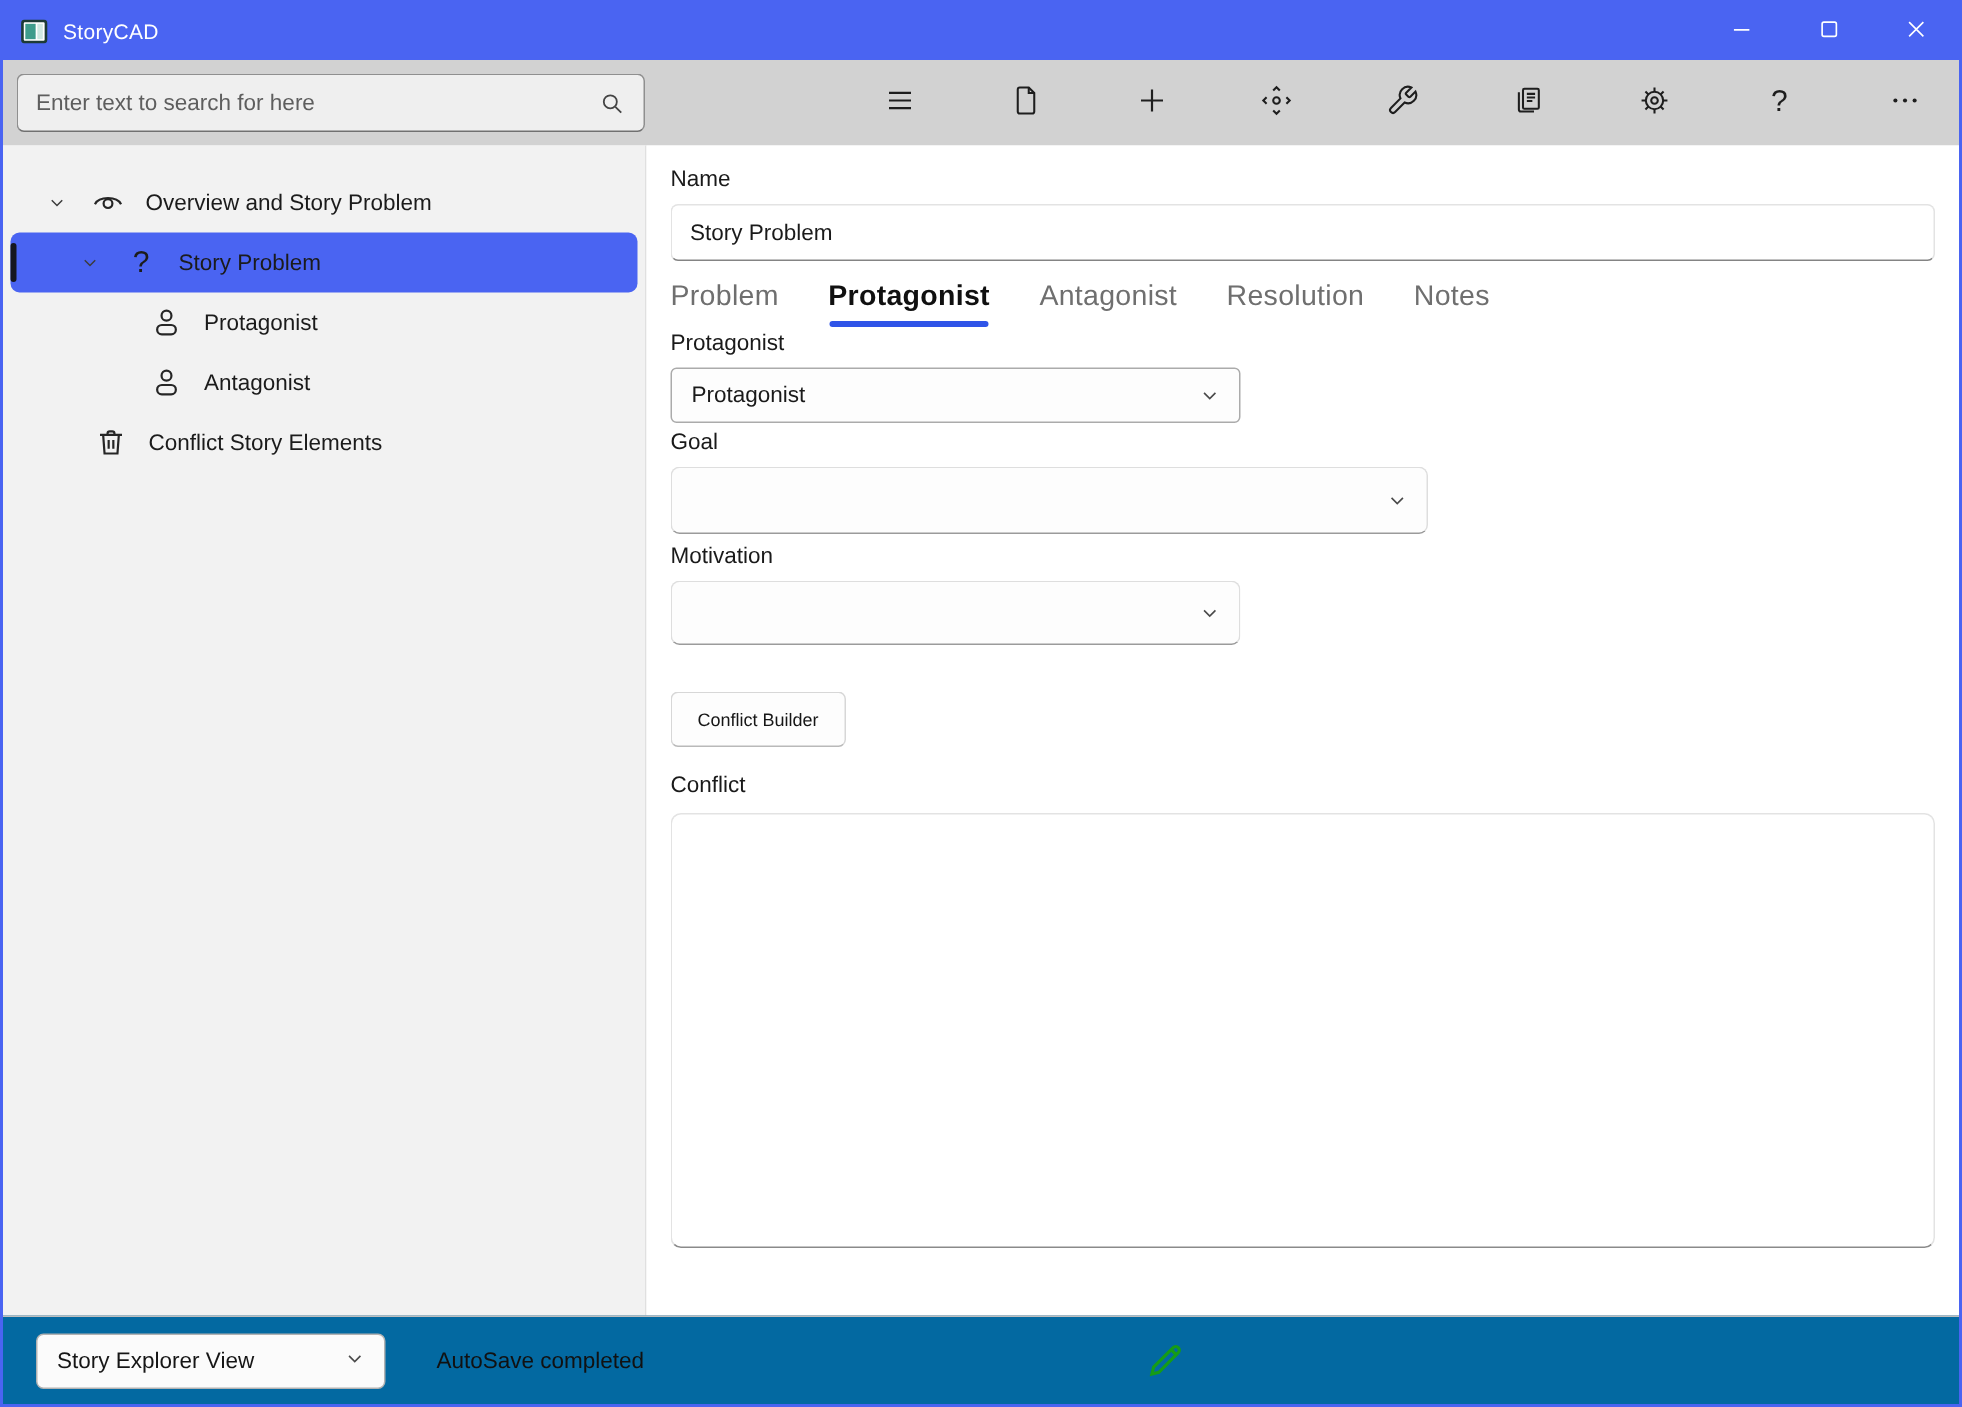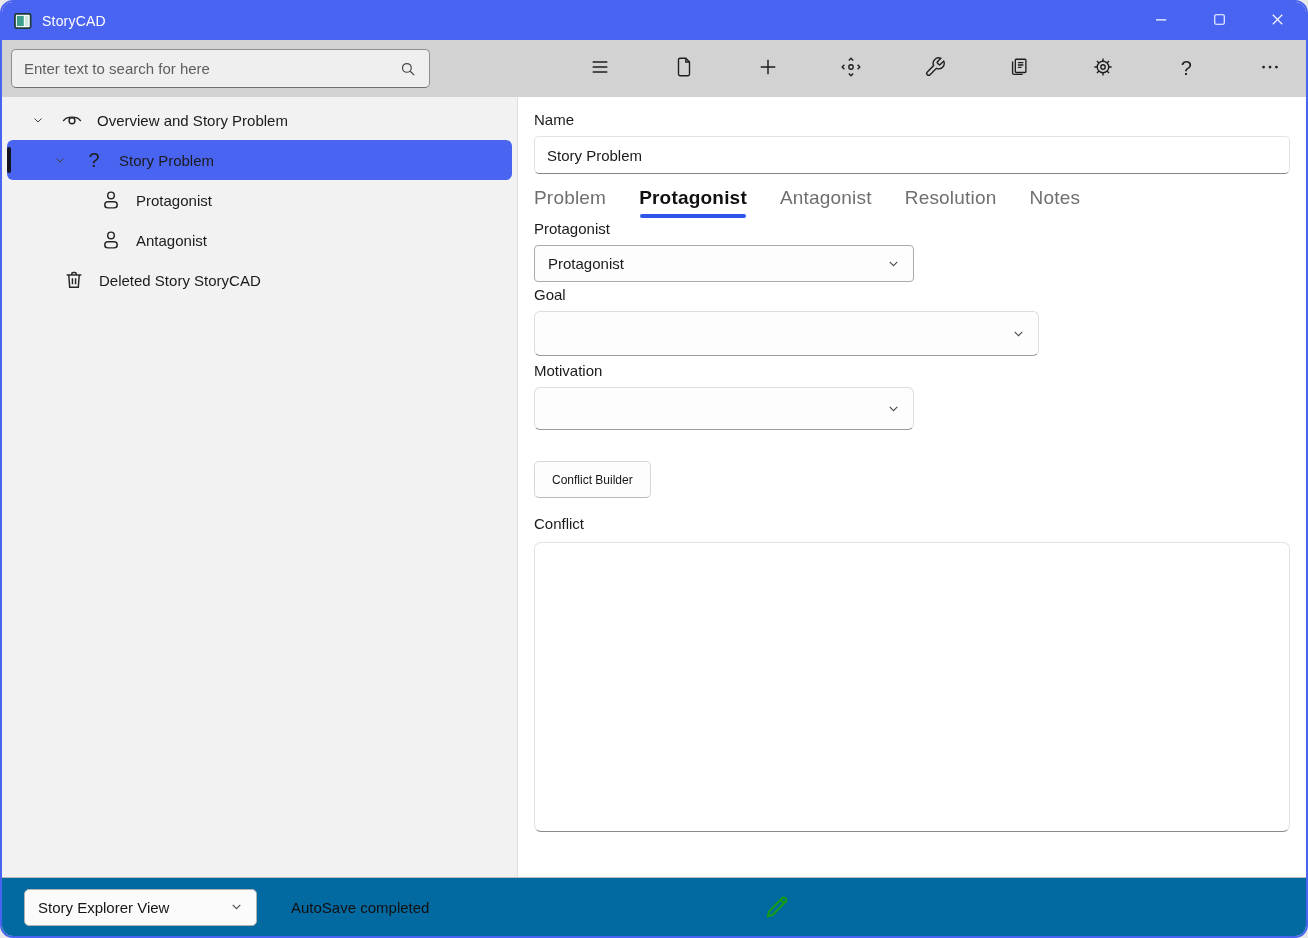--- a/index.html
+++ b/index.html
@@ -1,19 +1,19 @@
 <!DOCTYPE html>
 <html><head>
 <meta charset="utf-8">
 <style>
   * { margin:0; padding:0; box-sizing:border-box; font-family:"Liberation Sans", sans-serif; }
   html,body { background:#e9e9e9; }
   .window{
     position:relative; width:1308px; height:938px;
-    border:2px solid #4a64f2; border-radius:13px; overflow:hidden;
+    border:2px solid #4a64f2; border-radius:0; overflow:hidden;
     display:flex; flex-direction:column; background:#fff;
   }
   
   .titlebar{ flex:0 0 38px; background:#4a64f2; display:flex; align-items:center; padding-left:12px; color:#fff; }
   .app-icon{ width:18px; height:16px; margin-right:10px; display:flex; }
   .title-text{ font-size:14px; letter-spacing:.2px; }
   .win-controls{ margin-left:auto; display:flex; height:100%; }
   .win-btn{ width:58px; display:flex; align-items:center; justify-content:center; color:#fff; }
   .win-btn svg{ width:19px; height:19px; }
   
@@ -25,21 +25,21 @@
   }
   .searchbox input{ flex:1; border:none; background:transparent; outline:none; font-size:15px; color:#14532d; }
   .searchbox input::placeholder{ color:#5e5e5e; opacity:1; }
   .search-icon{ color:#444; display:flex; }
   .toolbar-icons{ margin-left:auto; display:flex; align-items:center; justify-content:space-between; width:716px; padding-right:8px; }
   .tool-btn{ width:38px; height:38px; display:flex; align-items:center; justify-content:center; color:#1e1e1e; background:transparent; border:none; }
   .tool-btn svg{ width:22px; height:22px; }
   .glyph-btn{ font-size:20px; color:#1e1e1e; font-weight:400; }
   
   .content{ flex:1 1 auto; display:flex; min-height:0; }
-  .sidebar{ width:516px; background:#f2f2f2; border-right:1px solid #e0e0e0; padding-top:3px; flex:0 0 auto; }
+  .sidebar{ width:429px; background:#f2f2f2; border-right:1px solid #e0e0e0; padding-top:18px; flex:0 0 auto; }
   .tree-row{ height:40px; margin:0 5px; display:flex; align-items:center; font-size:15px; color:#1b1b1b; border-radius:6px; position:relative; }
   .tree-row.selected{ background:#4a64f2; }
   .sel-indicator{ position:absolute; left:0; top:7px; bottom:7px; width:4px; background:#15161f; border-radius:2px; }
   .chev{ width:16px; display:flex; justify-content:center; color:#3c3c3c; }
   .chev svg{ width:12px; height:12px; }
   .tree-icon{ width:24px; margin-left:14px; margin-right:13px; display:flex; justify-content:center; color:#262626; }
   .tree-icon svg{ width:22px; height:22px; }
   .q-glyph{ font-size:20px; color:#1c1c1c; line-height:1; }
   .ind-0{ padding-left:23px; } .ind-1{ padding-left:45px; } .ind-2{ padding-left:92px; } .ind-0n{ padding-left:55px; }
   
@@ -234,21 +234,21 @@
 
       <div class="tree-row ind-0n">
         <span class="tree-icon" style="margin-left:0;">
             <svg viewBox="0 0 24 24" fill="none" stroke="currentColor" stroke-width="1.6">
               <path d="M4 6.5h16"></path>
               <path d="M9.5 6.5v-1a1.6 1.6 0 0 1 1.6-1.6h1.8a1.6 1.6 0 0 1 1.6 1.6v1"></path>
               <path d="M6.3 6.5l1 13.5h9.4l1-13.5"></path>
               <path d="M10.3 10.2v6.3M13.7 10.2v6.3"></path>
             </svg>
           </span>
-        <span>Deleted Story StoryCAD</span>
+        <span>Conflict Story Elements</span>
       </div>
 
     </div>
 
     <div class="main">
 
       <div class="field-label">Name</div>
       <input class="textbox" type="text" value="Story Problem" style="">
 
       <div class="tabs">

